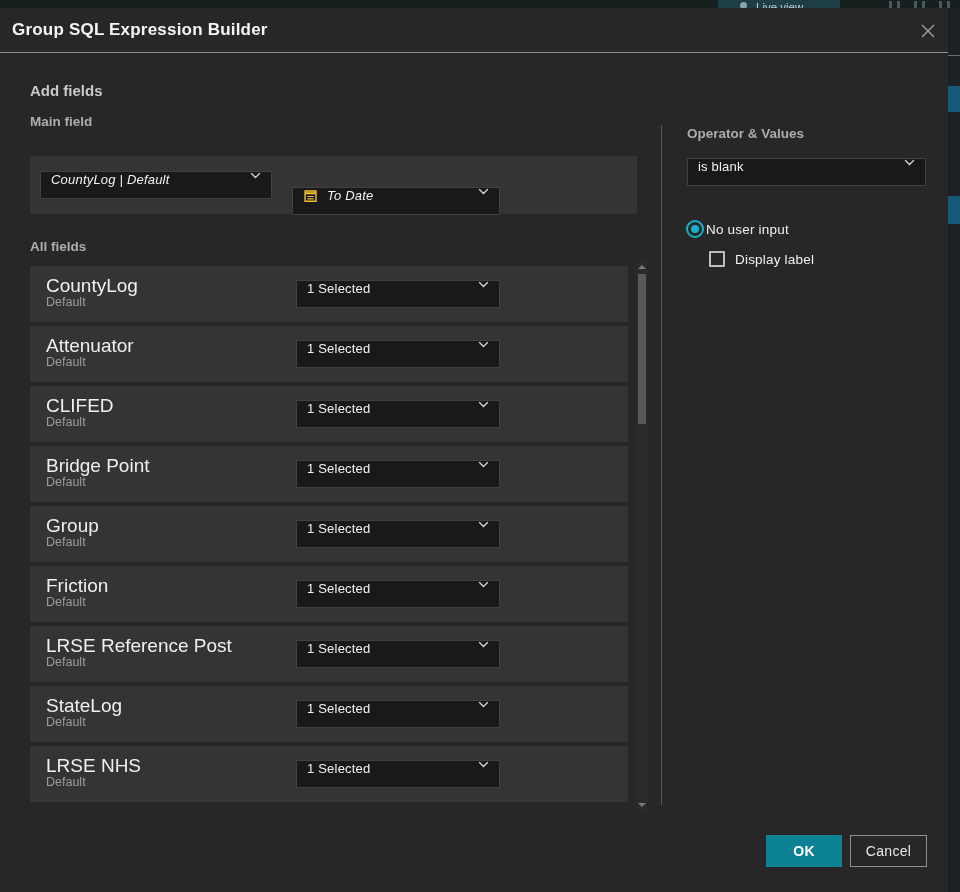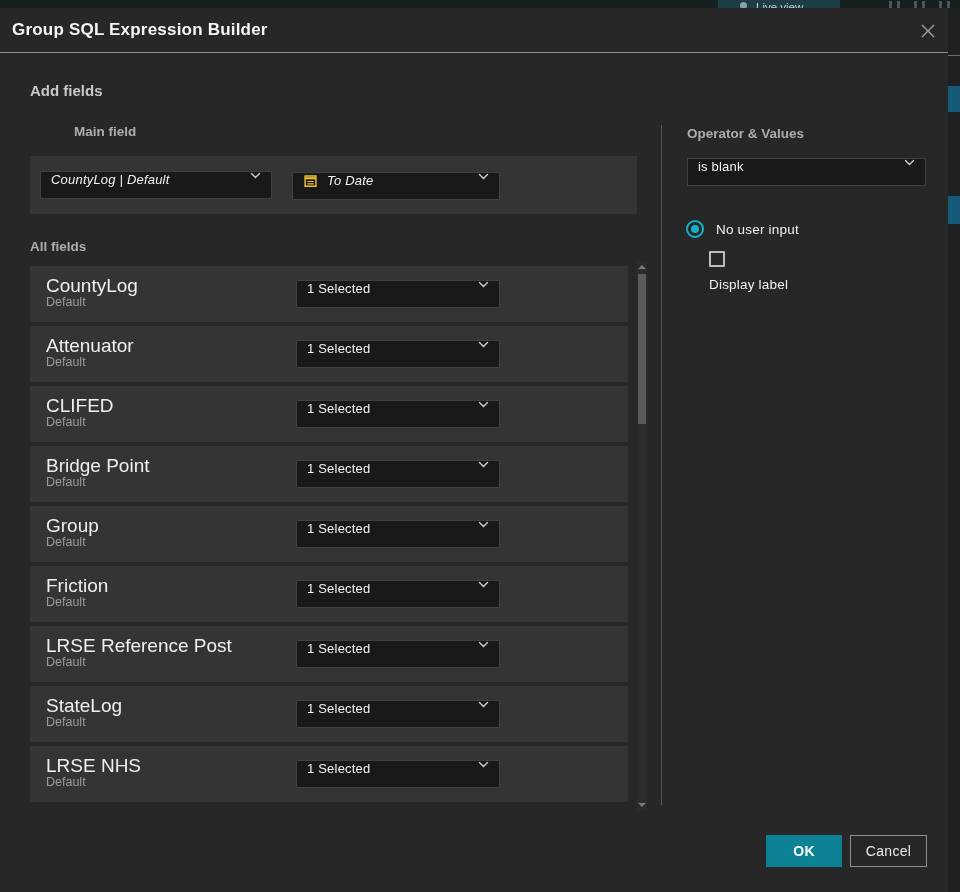--- a/index.html
+++ b/index.html
@@ -27,58 +27,58 @@
 
   
   .dialog { position:absolute; left:0; top:8px; width:948px; height:884px; background:#272727; }
   .titlebar { position:absolute; left:0; top:0; width:100%; height:44px; }
   .dialog-title { position:absolute; left:12px; top:0; line-height:44px; font-size:17px; font-weight:600; color:#f5f5f5; letter-spacing:.2px; }
   .close-btn { position:absolute; right:8px; top:11px; width:24px; height:24px; background:none; border:none; cursor:pointer; display:flex; align-items:center; justify-content:center; }
   .title-divider { position:absolute; left:0; top:44px; width:100%; height:1px; background:#8f8f8f; }
 
   .section-title { position:absolute; left:30px; top:74px; font-size:15px; font-weight:700; color:#c9c9c9; }
   .sub-label { position:absolute; font-size:13.5px; font-weight:700; color:#adadad; }
-  .main-field-label { left:30px; top:116px;margin-left:44px; }
+  .main-field-label { left:30px; top:106px; }
   .all-fields-label { left:30px; top:231px; }
   .operator-label { left:687px; top:118px; }
 
   .main-field-box { position:absolute; left:30px; top:148px; width:607px; height:58px; background:#343434;font-style:italic; }
 
   .select {
     position:absolute; height:28px; background:#191919; border:1px solid #404040;
     display:flex; font-size:13px; color:#f3f3f3; cursor:pointer;
     padding:0 10px; letter-spacing:.2px;
   }
   .select .chev { margin-left:auto; flex:none; }
   .sel-main-field { left:10px; top:15px; width:232px; }
-  .sel-main-type  { left:262px; top:16px; width:208px; }
+  .sel-main-type  { left:262px; top:31px; width:208px; }
   .sel-main-type .cal { margin-right:9px; flex:none; }
   .sel-operator { left:687px; top:150px; width:239px; }
 
   
   .fields-list { position:absolute; left:30px; top:258px; width:598px; }
   .field-row { position:relative; width:598px; height:56px; background:#343434; margin-bottom:4px; }
   .field-name { position:absolute; left:16px; top:9px; font-size:19px; color:#efefef; }
   .field-sub  { position:absolute; left:16px; top:29px; font-size:12.5px; color:#9b9b9b; }
   .row-select { left:266px; top:14px; width:204px; }
 
   
   .scrollbar { position:absolute; left:637px; top:254px; width:10px; height:548px; background:#2b2b2b; }
   .sb-thumb { position:absolute; left:1px; top:12px; width:8px; height:150px; background:#5a5a5a; }
   .sb-up, .sb-down { position:absolute; left:1px; width:0; height:0; border-left:4px solid transparent; border-right:4px solid transparent; }
   .sb-up { top:3px; border-bottom:4px solid #7a7a7a; }
   .sb-down { bottom:3px; border-top:4px solid #7a7a7a; }
 
   .v-divider { position:absolute; left:661px; top:117px; width:1px; height:680px; background:#565656; }
 
   
-  .radio-row { position:absolute; left:686px; top:212px; display:flex; align-items:center; gap:12px; cursor:pointer; }
+  .radio-row { position:absolute; left:686px; top:212px; display:flex; align-items:center; gap:2px; cursor:pointer; }
   .radio { width:18px; height:18px; border-radius:50%; border:2px solid var(--radio_teal,#13b2ca); position:relative; flex:none; }
   .radio::after { content:""; position:absolute; left:3px; top:3px; width:8px; height:8px; border-radius:50%; background:var(--radio_teal,#13b2ca); }
-  .check-row { position:absolute; left:709px; top:243px; display:flex; gap:10px; cursor:pointer;flex-direction:column; }
+  .check-row { position:absolute; left:709px; top:243px; display:flex; align-items:center; gap:10px; cursor:pointer; }
   .checkbox { width:16px; height:16px; border:2px solid #bdbdbd; border-radius:1px; background:transparent; flex:none; }
   .opt-label { font-size:13.5px; color:#f0f0f0; letter-spacing:.2px; }
 
   
   .ok-btn { position:absolute; left:766px; top:827px; width:76px; height:32px; background:var(--accent_teal,#0c8294); border:none; color:#ffffff; font-size:14px; font-weight:600; font-family:inherit; cursor:pointer; letter-spacing:.3px; }
   .cancel-btn { position:absolute; left:850px; top:827px; width:77px; height:32px; background:transparent; border:1px solid #8f8f8f; color:#e8e8e8; font-size:14px; font-family:inherit; cursor:pointer; letter-spacing:.3px; }
 </style>
 </head>
 <body>
 

